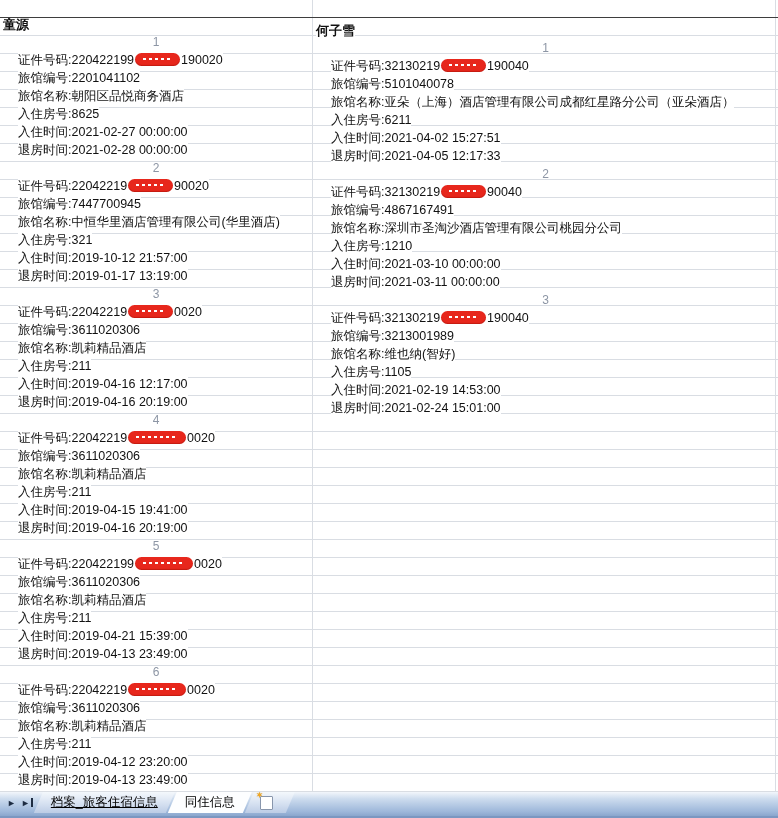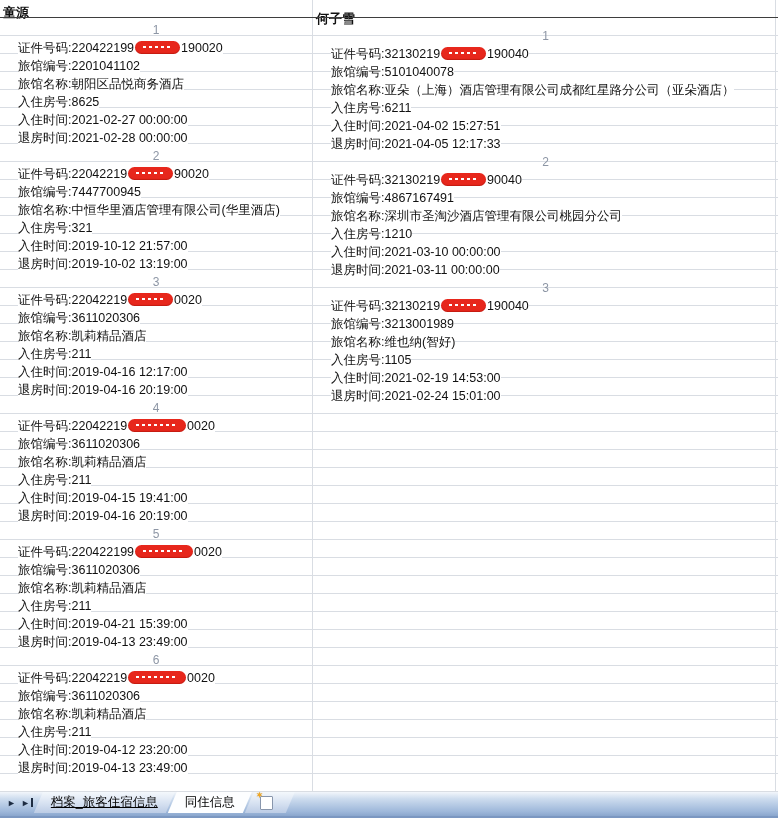--- a/index.html
+++ b/index.html
@@ -12,21 +12,21 @@
   .sheet{
     position:relative;width:778px;height:792px;background-color:#fff;
     background-image:repeating-linear-gradient(to bottom,
       transparent 0,transparent 17px,#d9dde3 17px,#d9dde3 18px);
     font-size:12.5px;color:#111;
   }
   .vline{position:absolute;top:0;bottom:0;width:1px;background:#d9dde3;z-index:0;}
   .vline.v1{left:312px;}
   .vline.v2{left:775px;}
   .hdr-border{position:absolute;left:0;top:17px;width:778px;height:1px;background:#3e3e3e;z-index:3;}
-  .col{position:absolute;top:4px;z-index:1;}
+  .col{position:absolute;top:16px;z-index:1;}
   .colA{left:0;width:312px;}
   .colB{left:313px;width:465px;margin-top:6px;}
   .row{height:18px;line-height:17px;white-space:nowrap;}
   .hdr{font-weight:bold;font-size:13px;padding-left:3px;}
   .num{text-align:center;color:#8d96a5;font-size:12px;}
   .frow{padding-left:18px;}
   .cell{display:inline-block;background:#fff;height:17px;vertical-align:top;}
   
   .redact{
     display:inline-block;width:45px;height:13px;background:#e7271c;
@@ -88,21 +88,21 @@
     <div class="row frow"><span class="cell"><span>入住房号:</span><span>8625</span></span></div>
     <div class="row frow"><span class="cell"><span>入住时间:</span><span>2021-02-27 00:00:00</span></span></div>
     <div class="row frow"><span class="cell"><span>退房时间:</span><span>2021-02-28 00:00:00</span></span></div>
 
     <div class="row num"><span>2</span></div>
     <div class="row frow"><span class="cell"><span>证件号码:</span><span>22042219</span><span class="redact"></span><span>90020</span></span></div>
     <div class="row frow"><span class="cell"><span>旅馆编号:</span><span>7447700945</span></span></div>
     <div class="row frow"><span class="cell"><span>旅馆名称:</span><span>中恒华里酒店管理有限公司(华里酒店)</span></span></div>
     <div class="row frow"><span class="cell"><span>入住房号:</span><span>321</span></span></div>
     <div class="row frow"><span class="cell"><span>入住时间:</span><span>2019-10-12 21:57:00</span></span></div>
-    <div class="row frow"><span class="cell"><span>退房时间:</span><span>2019-10-02 13:19:00</span></span></div>
+    <div class="row frow"><span class="cell"><span>退房时间:</span><span>2019-01-17 13:19:00</span></span></div>
 
     <div class="row num"><span>3</span></div>
     <div class="row frow"><span class="cell"><span>证件号码:</span><span>22042219</span><span class="redact"></span><span>0020</span></span></div>
     <div class="row frow"><span class="cell"><span>旅馆编号:</span><span>3611020306</span></span></div>
     <div class="row frow"><span class="cell"><span>旅馆名称:</span><span>凯莉精品酒店</span></span></div>
     <div class="row frow"><span class="cell"><span>入住房号:</span><span>211</span></span></div>
     <div class="row frow"><span class="cell"><span>入住时间:</span><span>2019-04-16 12:17:00</span></span></div>
     <div class="row frow"><span class="cell"><span>退房时间:</span><span>2019-04-16 20:19:00</span></span></div>
 
     <div class="row num"><span>4</span></div>

